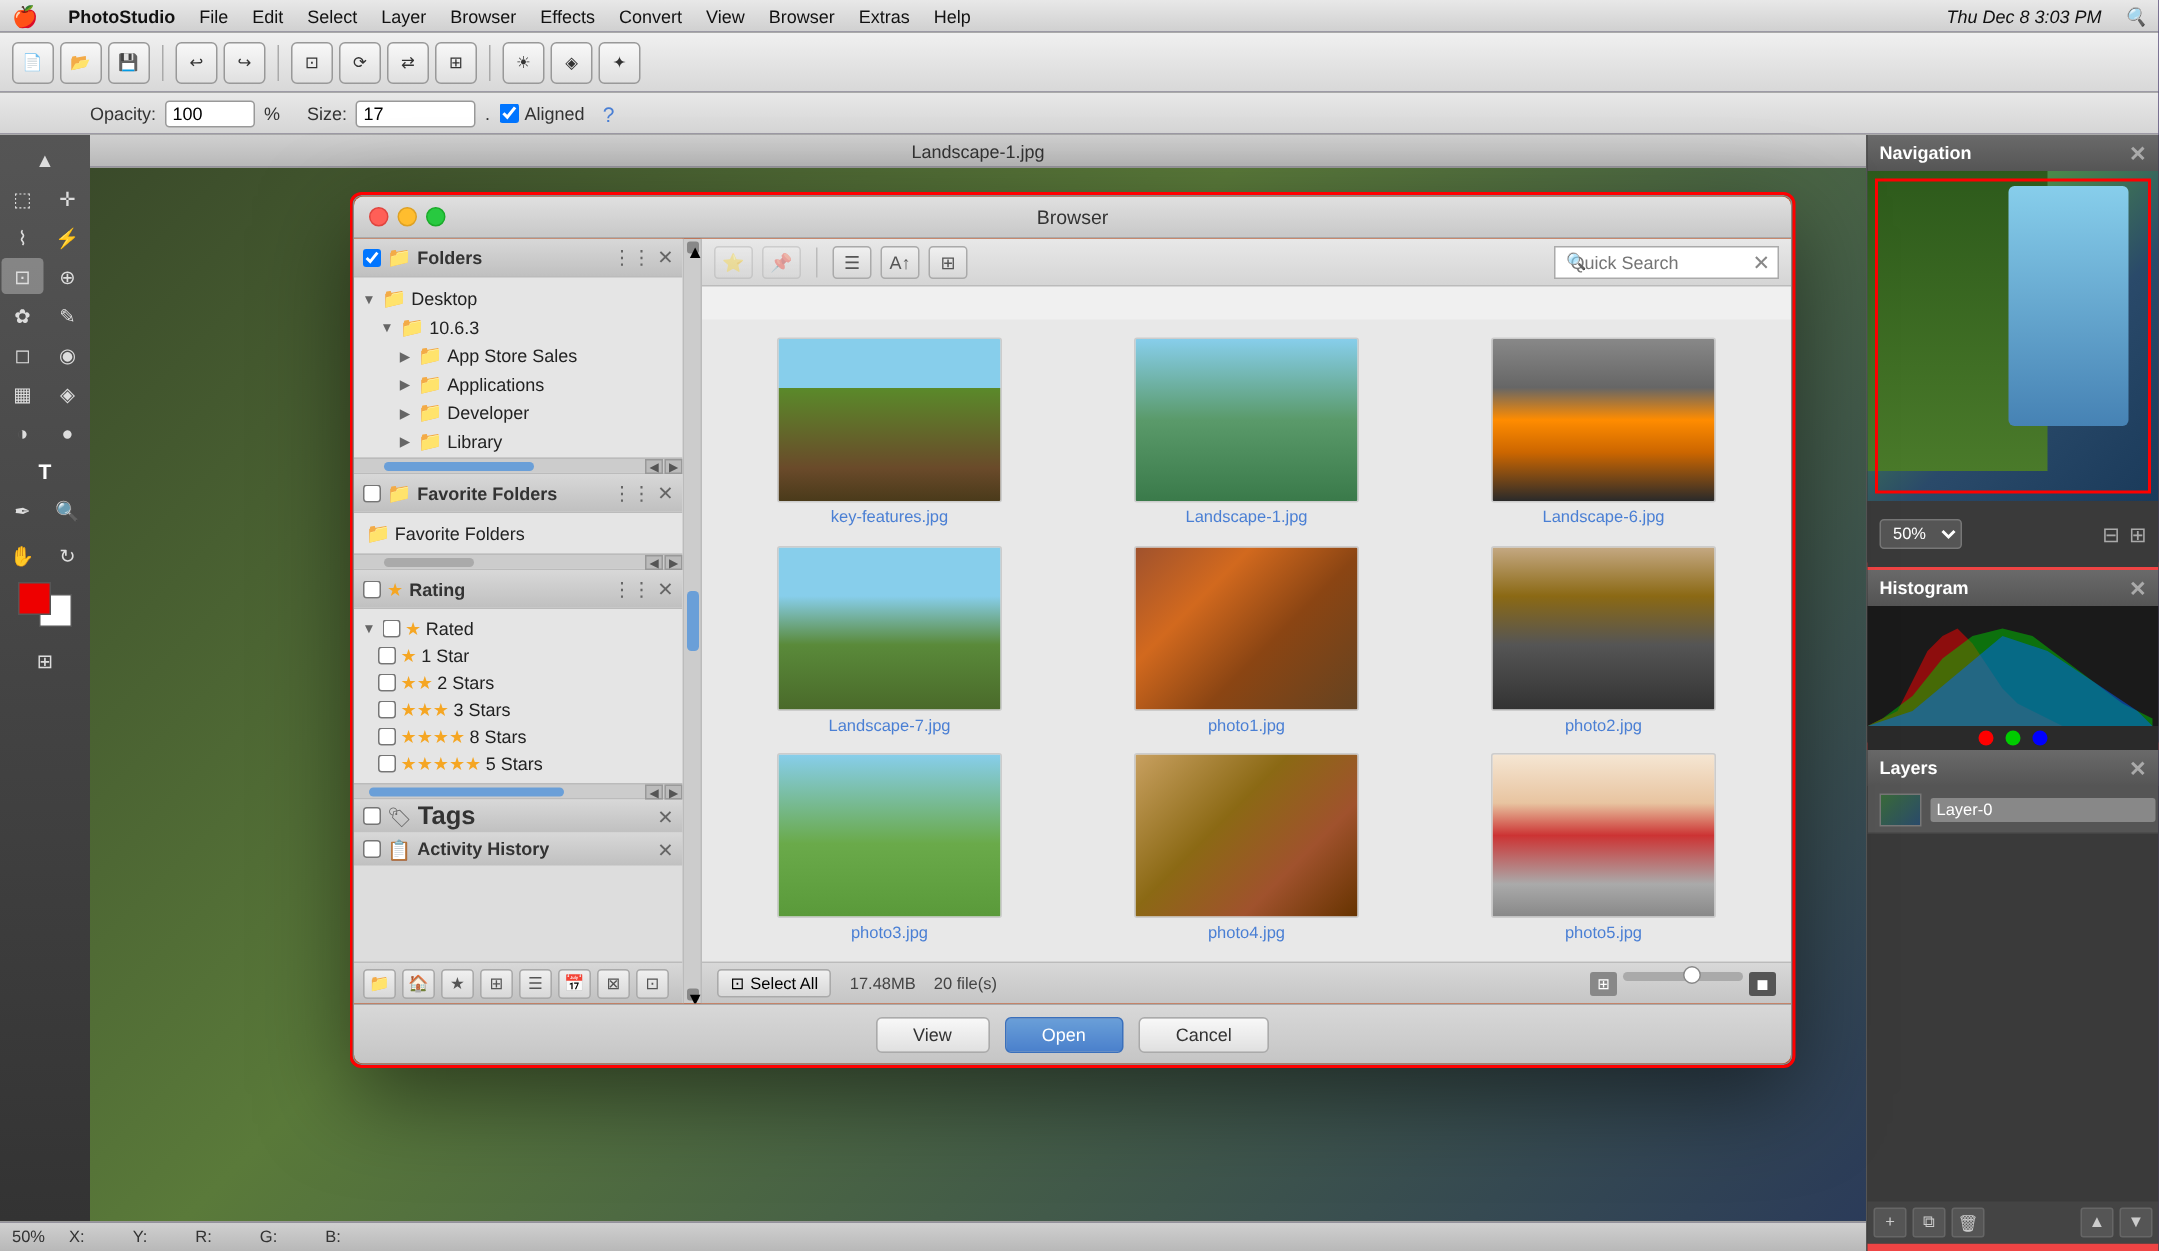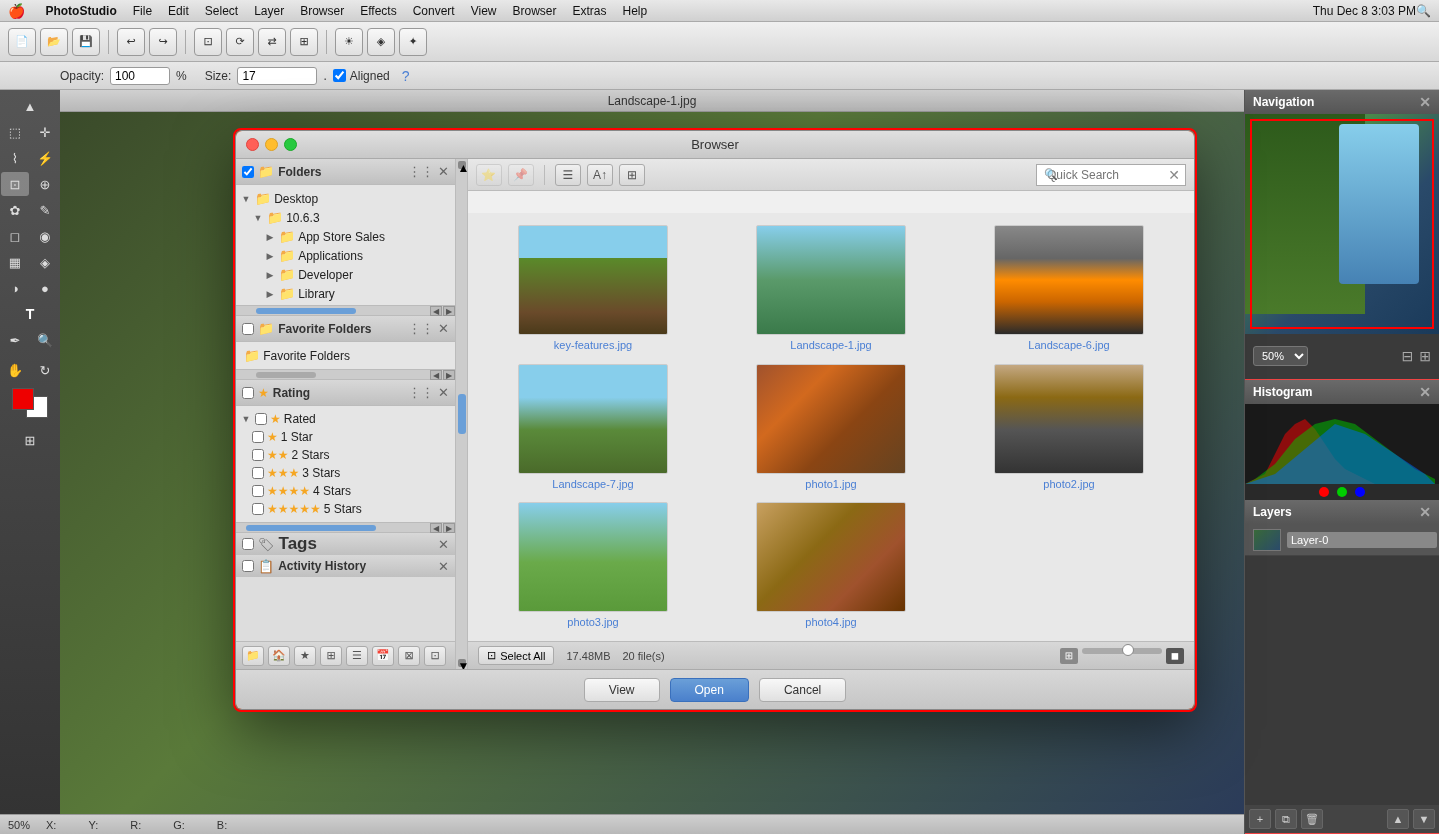--- a/index.html
+++ b/index.html
@@ -39,23 +39,24 @@
       cursor: pointer;
       border-radius: 3px;
     }
     .menu-bar .menu-item.app-name {
       font-weight: bold;
     }
     .menu-bar .right-items {
       margin-left: auto;
       display: flex;
       align-items: flex-start;
-      gap: 0;
+      gap: 15px;
       font-size: 12px;
       color: #111;
+      font-style: italic;
     }
 
     
     .toolbar {
       width: 100%;
       height: 40px;
       background: linear-gradient(to bottom, #f0f0f0, #d8d8d8);
       border-bottom: 1px solid #aaa;
       position: absolute;
       top: 22px;
@@ -231,21 +232,21 @@
       width: 195px;
       bottom: 0;
       background: #2a2a2a;
       border-left: 1px solid #555;
       display: flex;
       flex-direction: column;
     }
 
     .panel-section {
       background: #3a3a3a;
-      border-bottom: 1px solid #ef4444;
+      border-bottom: 5px solid #ef4444;
       flex-shrink: 0;
     }
     .panel-header {
       height: 24px;
       background: linear-gradient(to bottom, #6a6a6a, #555);
       display: flex;
       align-items: center;
       padding: 0 8px;
       justify-content: space-between;
       color: #fff;
@@ -1129,21 +1130,21 @@
             <span>2 Stars</span>
           </div>
           <div class="tree-item" style="padding-left:16px;">
             <input type="checkbox" class="sidebar-cb" style="">
             <span class="star-icon">★★★</span>
             <span>3 Stars</span>
           </div>
           <div class="tree-item" style="padding-left:16px;">
             <input type="checkbox" class="sidebar-cb" style="">
             <span class="star-icon">★★★★</span>
-            <span>4 Stars</span>
+            <span>8 Stars</span>
           </div>
           <div class="tree-item" style="padding-left:16px;">
             <input type="checkbox" class="sidebar-cb" style="">
             <span class="star-icon">★★★★★</span>
             <span>5 Stars</span>
           </div>
         </div>
         <div class="sidebar-scrollbar">
           <div class="sidebar-scrollbar-thumb" style="left:10px;width:130px;"></div>
           <div class="sidebar-scrollbar-arrows">
@@ -1229,20 +1230,24 @@
           <span class="image-name">photo2.jpg</span>
         </div>
 
         <div class="image-cell">
           <div class="image-thumb img-kids-costumes" style="width:150px;height:110px;background:linear-gradient(to bottom, #87ceeb 0%, #6aaa4a 55%, #5a9a3a 100%);"></div>
           <span class="image-name">photo3.jpg</span>
         </div>
         <div class="image-cell">
           <div class="image-thumb img-baby-bowl" style="width:150px;height:110px;background:linear-gradient(135deg, #c8a060 0%, #8b6914 40%, #a0522d 70%, #663300 100%);"></div>
           <span class="image-name">photo4.jpg</span>
+        </div>
+        <div class="image-cell">
+          <div class="image-thumb img-boy-present" style="width:150px;height:110px;background:linear-gradient(to bottom, #f5e6d3 0%, #e8c4a0 30%, #cc3333 50%, #aaa 80%, #888 100%);"></div>
+          <span class="image-name">photo5.jpg</span>
         </div>
       </div>
 
       <div class="browser-statusbar">
         <button class="select-all-btn">
           <span>⊡</span>
           <span>Select All</span>
         </button>
         <span>17.48MB</span>
         <span>20 file(s)</span>

